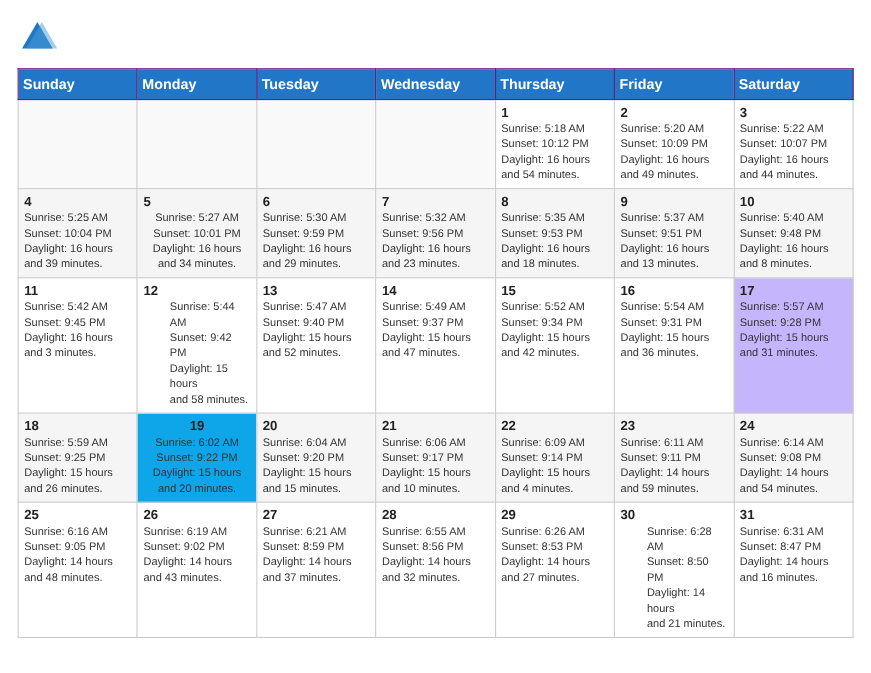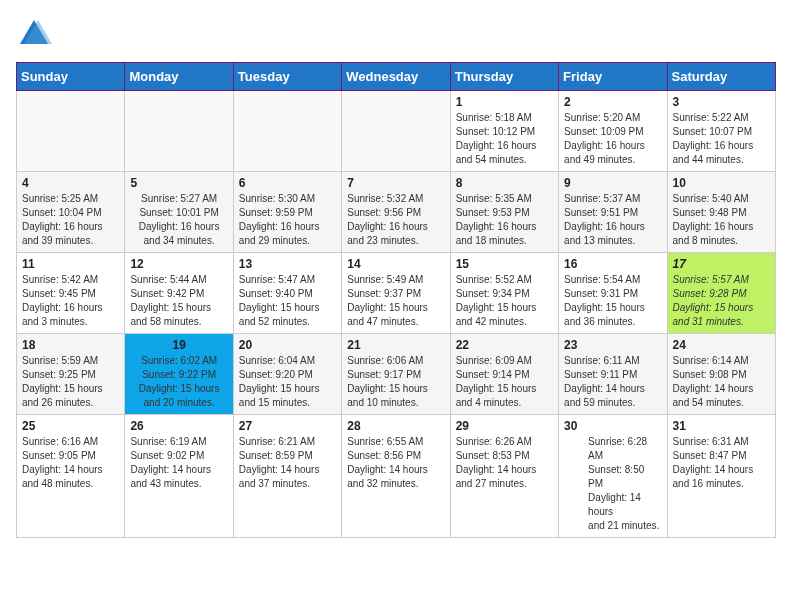--- a/index.html
+++ b/index.html
@@ -201,21 +201,21 @@
       <tr>
         <td style="background: rgb(255, 255, 255);">
           <span class="day-num">11</span>
           <div class="day-info" style="white-space: pre-line;">Sunrise: 5:42 AM
 Sunset: 9:45 PM
 Daylight: 16 hours
 and 3 minutes.</div>
         </td>
         <td style="background: rgb(255, 255, 255);">
           <span class="day-num">12</span>
-          <div class="day-info" style="white-space: pre-line;">Sunrise: 5:44 AM
+          <div class="day-info" style="white-space: pre-line; margin-left: 24px;">Sunrise: 5:44 AM
 Sunset: 9:42 PM
 Daylight: 15 hours
 and 58 minutes.</div>
         </td>
         <td style="background: rgb(255, 255, 255);">
           <span class="day-num">13</span>
           <div class="day-info" style="white-space: pre-line;">Sunrise: 5:47 AM
 Sunset: 9:40 PM
 Daylight: 15 hours
 and 52 minutes.</div>
@@ -234,21 +234,21 @@
 Daylight: 15 hours
 and 42 minutes.</div>
         </td>
         <td style="background: rgb(255, 255, 255);">
           <span class="day-num">16</span>
           <div class="day-info" style="white-space: pre-line;">Sunrise: 5:54 AM
 Sunset: 9:31 PM
 Daylight: 15 hours
 and 36 minutes.</div>
         </td>
-        <td style="background: #bef264; font-style: italic;">
+        <td style="background: #c4b5fd;">
           <span class="day-num">17</span>
           <div class="day-info" style="white-space: pre-line;">Sunrise: 5:57 AM
 Sunset: 9:28 PM
 Daylight: 15 hours
 and 31 minutes.</div>
         </td>
       </tr>
       <tr>
         <td style="background: rgb(245, 245, 245);">
           <span class="day-num">18</span>

